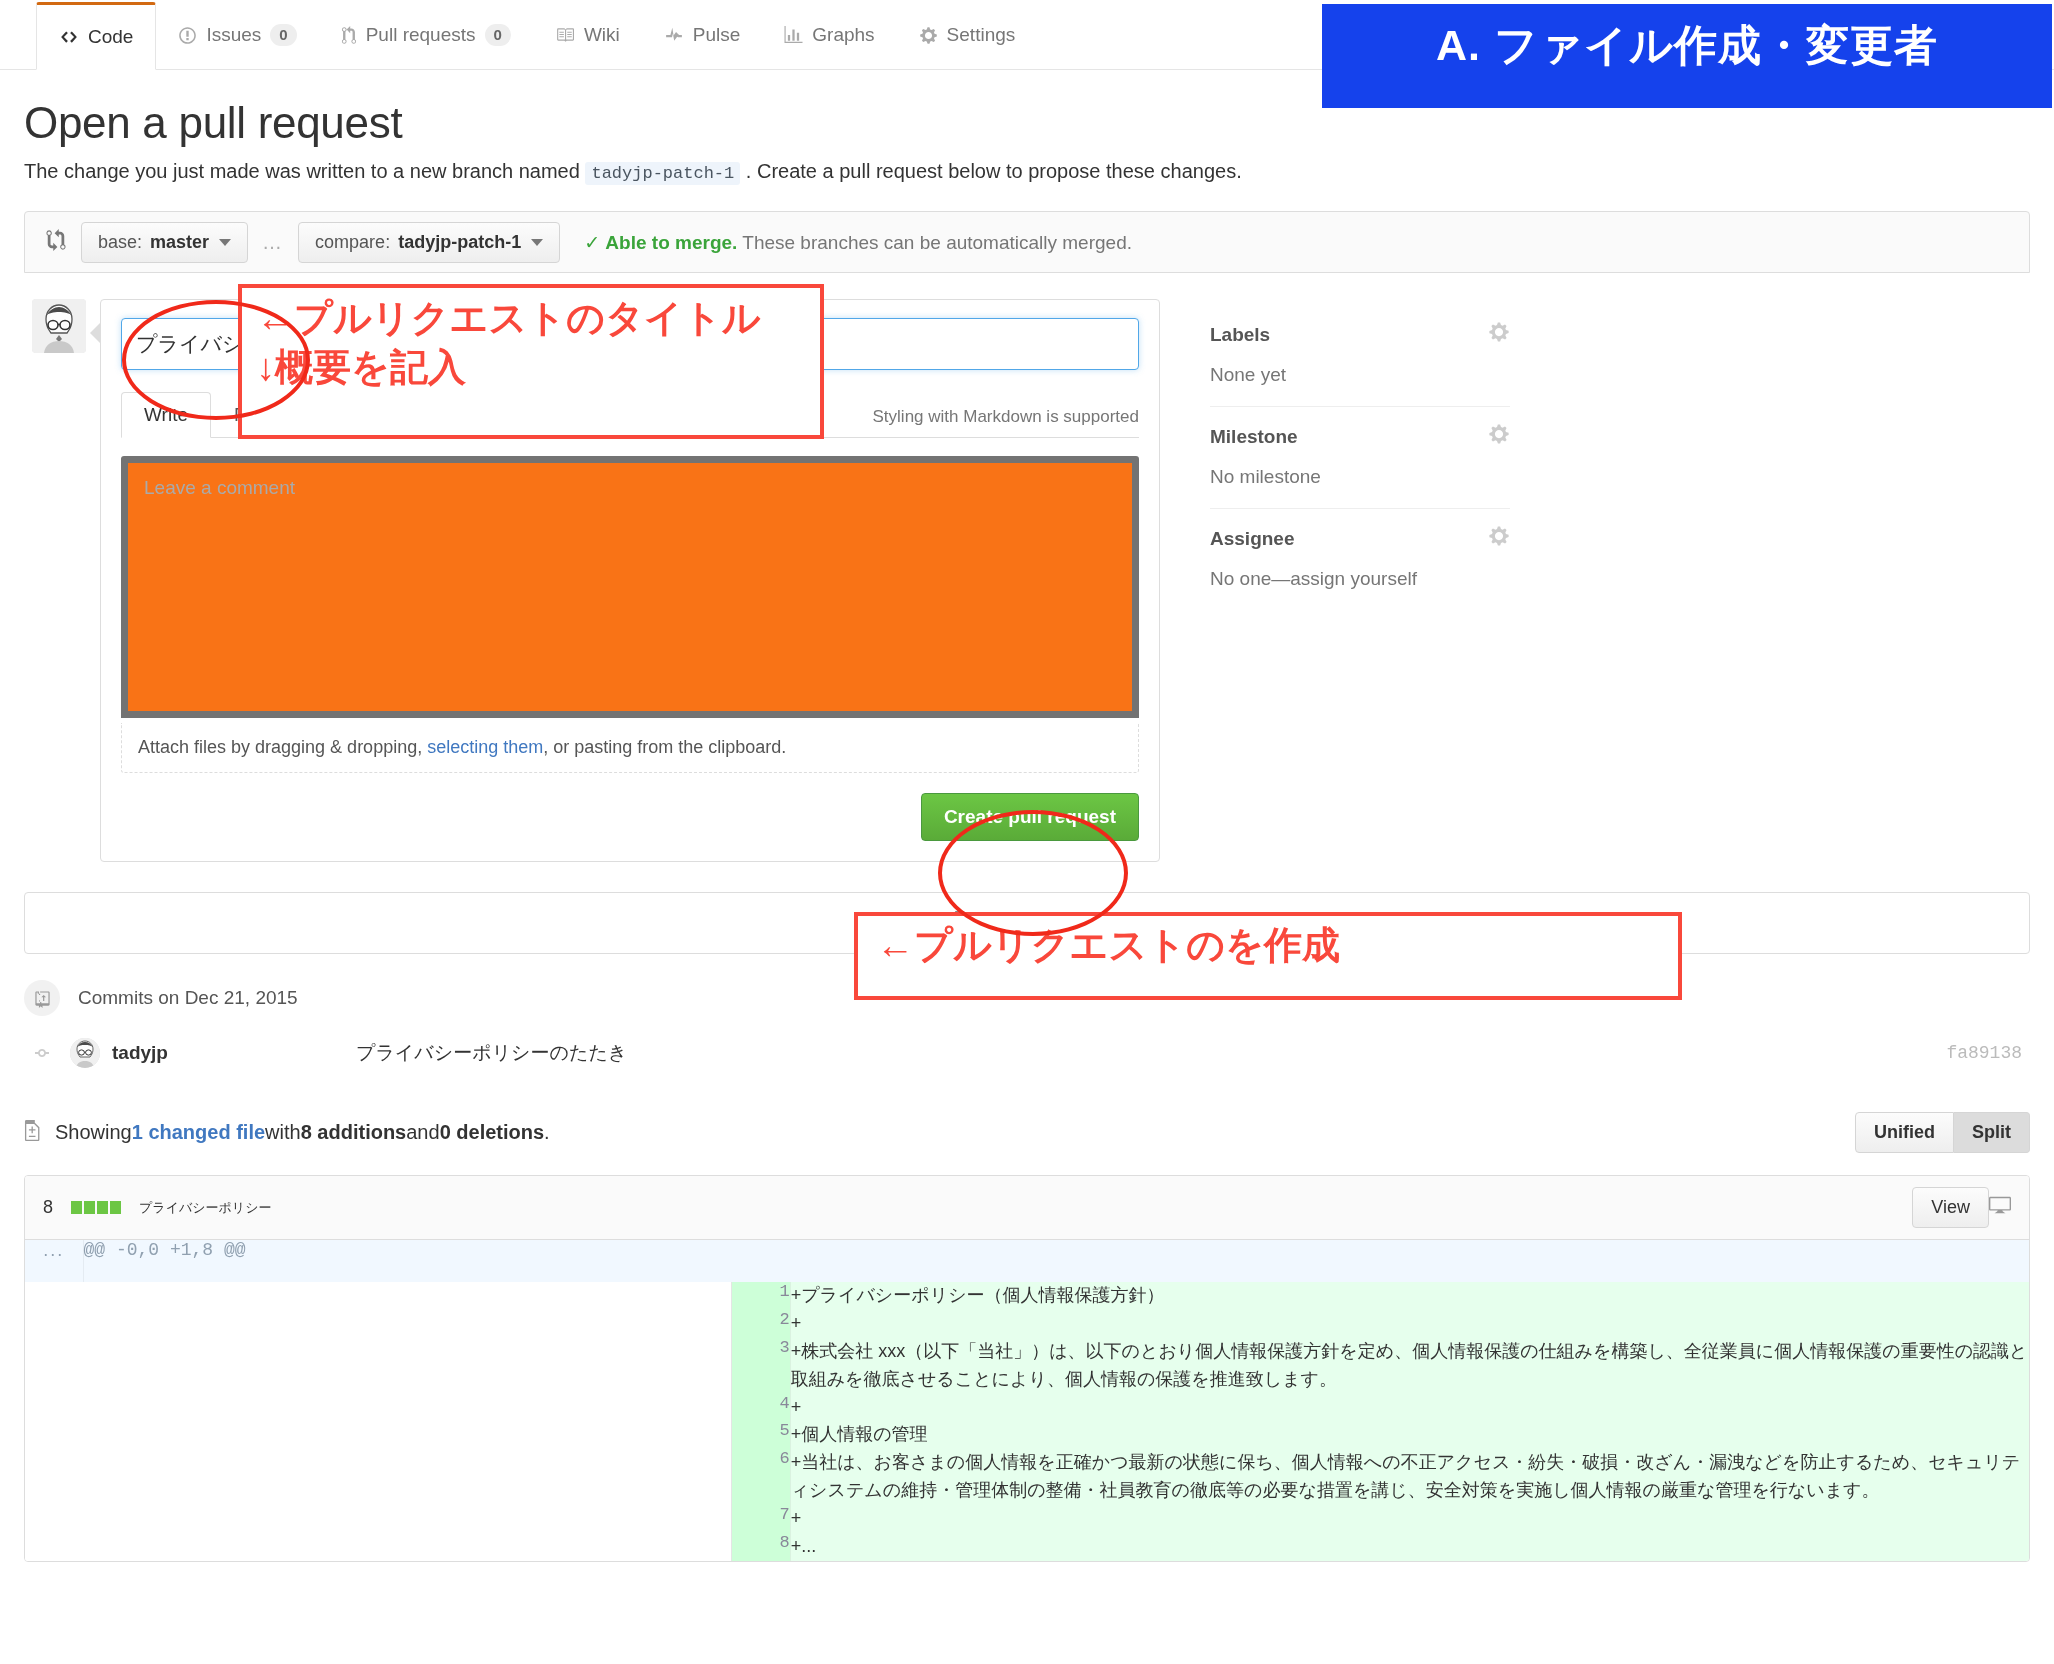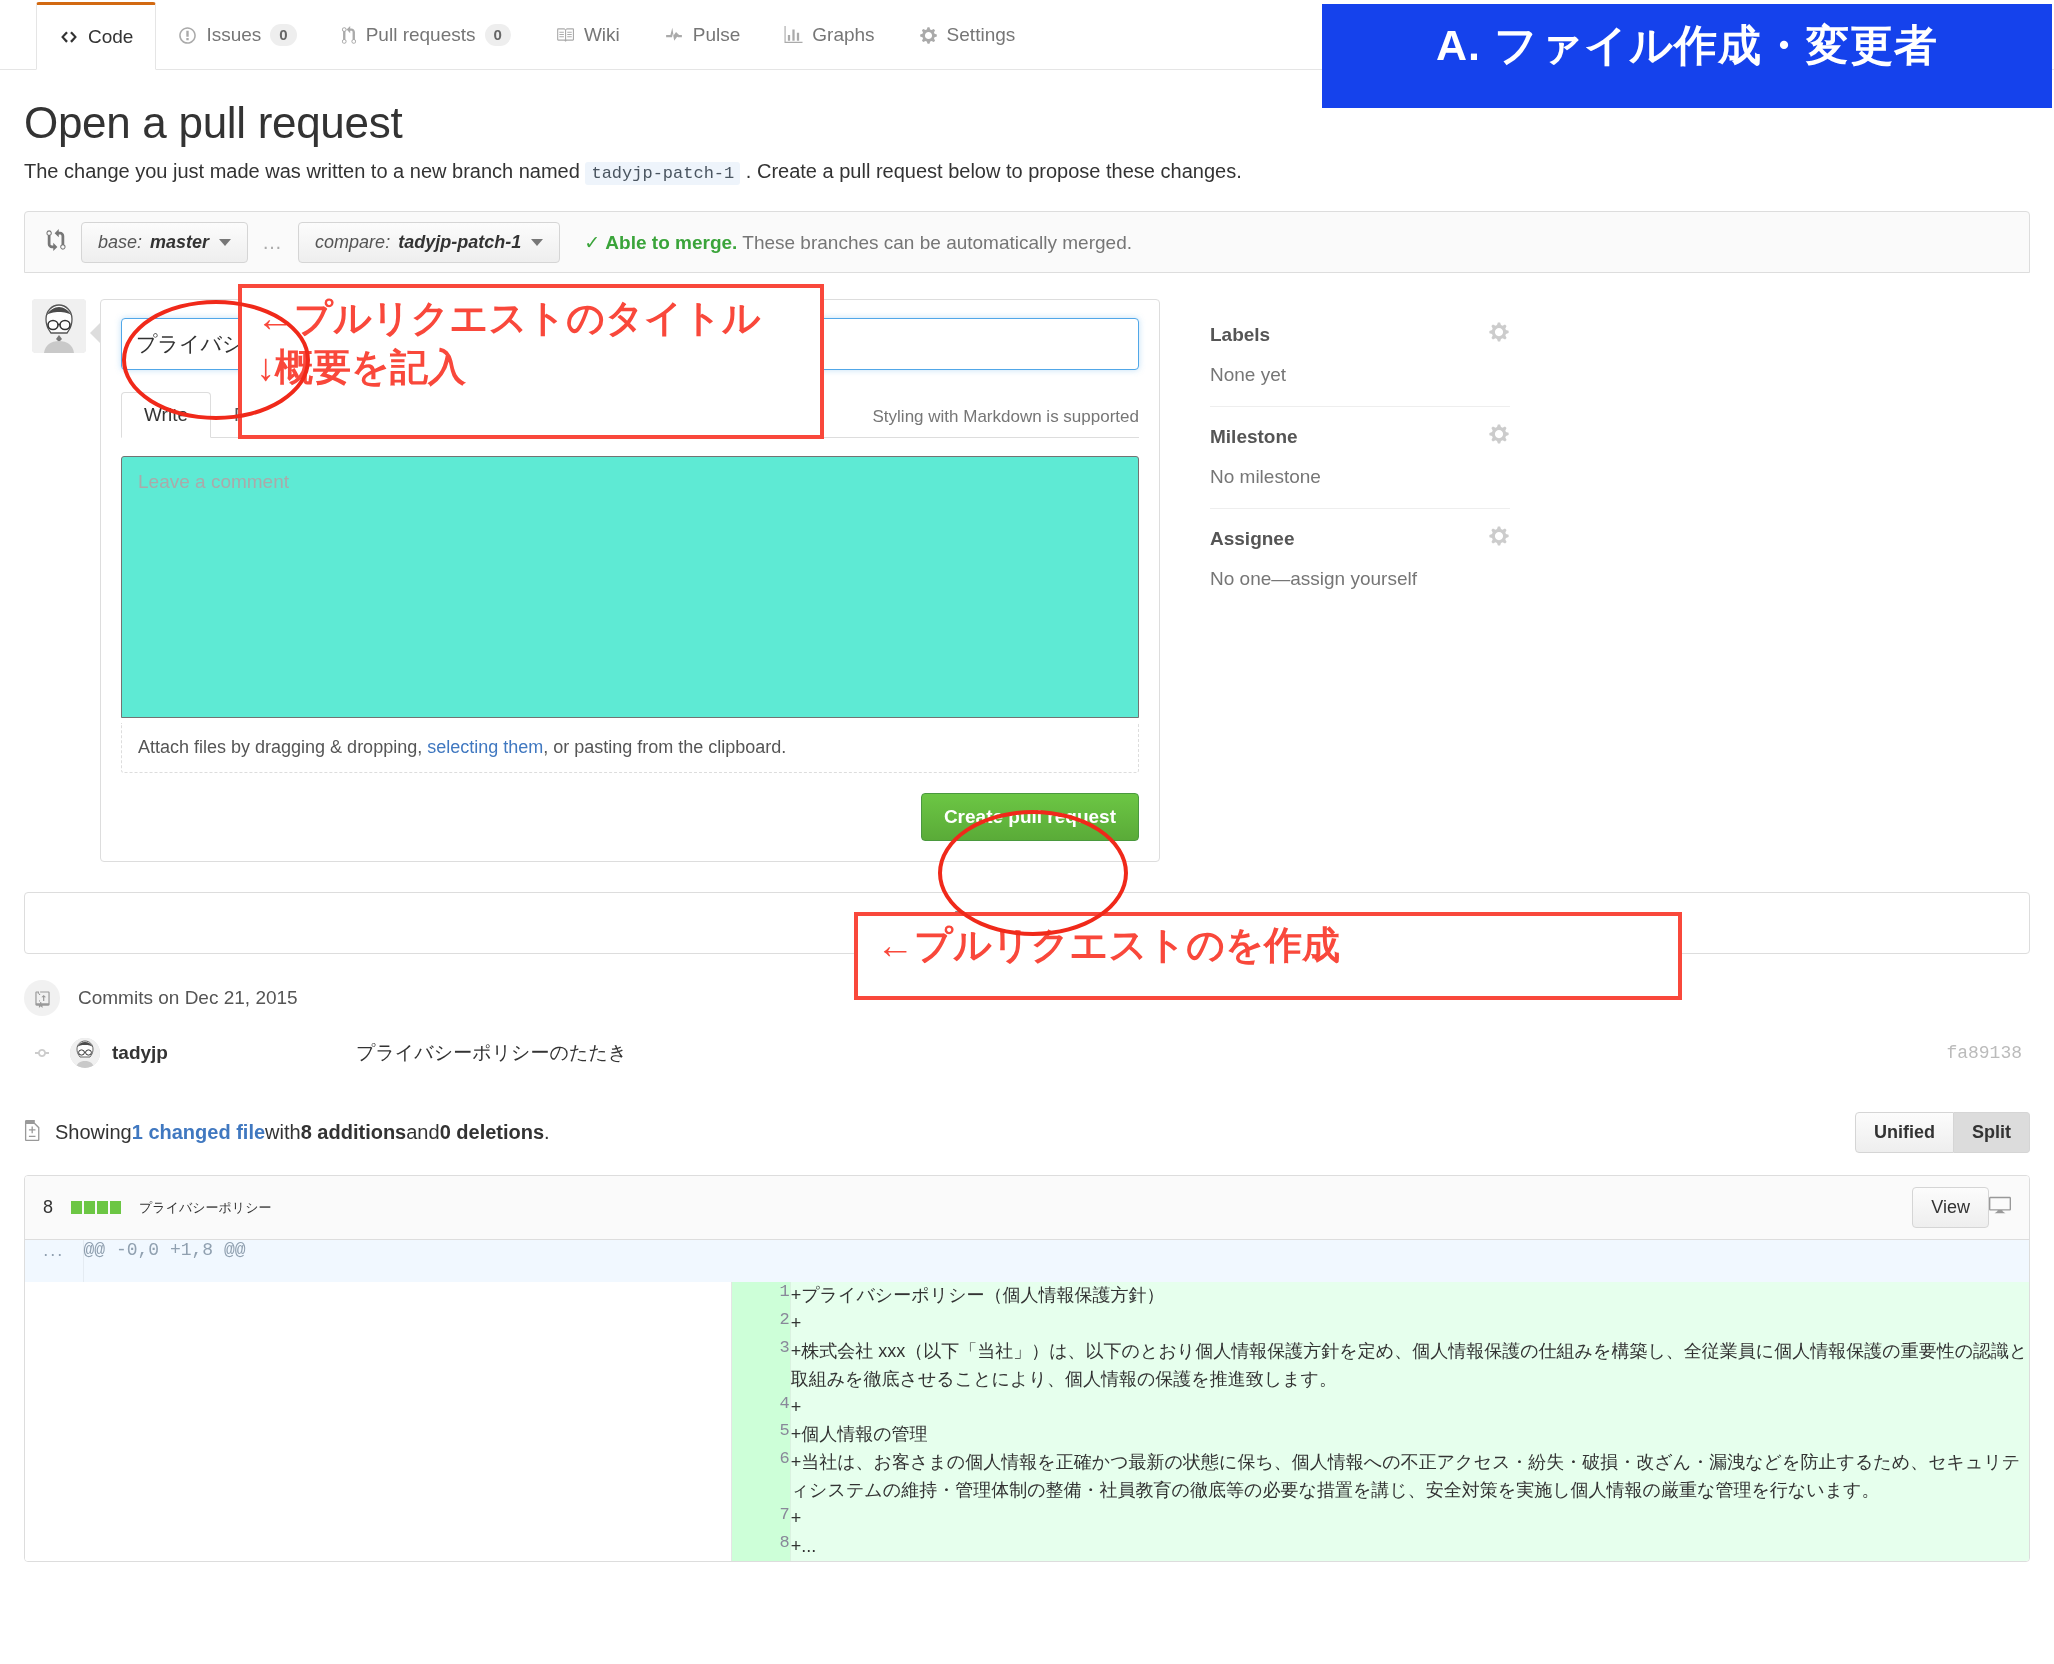--- a/index.html
+++ b/index.html
@@ -111,21 +111,20 @@
     border: 1px solid #d5d5d5;
     border-radius: 4px;
     background: linear-gradient(#fcfcfc, #eee);
     padding: 9px 16px;
     font-size: 18px;
     color: #555;
     white-space: nowrap;
     display: inline-flex;
     align-items: center;
     gap: 8px;
-    font-style: italic;
   }
   .btn b { color: #333; }
   .caret {
     width: 0; height: 0;
     border-left: 6px solid transparent;
     border-right: 6px solid transparent;
     border-top: 7px solid #777;
     display: inline-block;
     margin-left: 2px;
   }
@@ -204,23 +203,23 @@
   .md-support {
     margin-left: auto;
     font-size: 17px;
     color: #767676;
     padding-bottom: 10px;
   }
   .ta-wrap { margin-top: 18px; }
   textarea.comment-ta {
     width: 100%;
     height: 262px;
-    border: 1px solid #737373;
+    border: 7px solid #737373;
     border-radius: 3px 3px 0 0;
-    background: #5eead4;
+    background: #f97316;
     padding: 14px 16px;
     font-size: 19px;
     font-family: inherit;
     color: #333;
     resize: none;
     outline: none;
   }
   textarea.comment-ta::placeholder { color: #aaa; }
   .attach-bar {
     border: 1px dashed #ddd;

